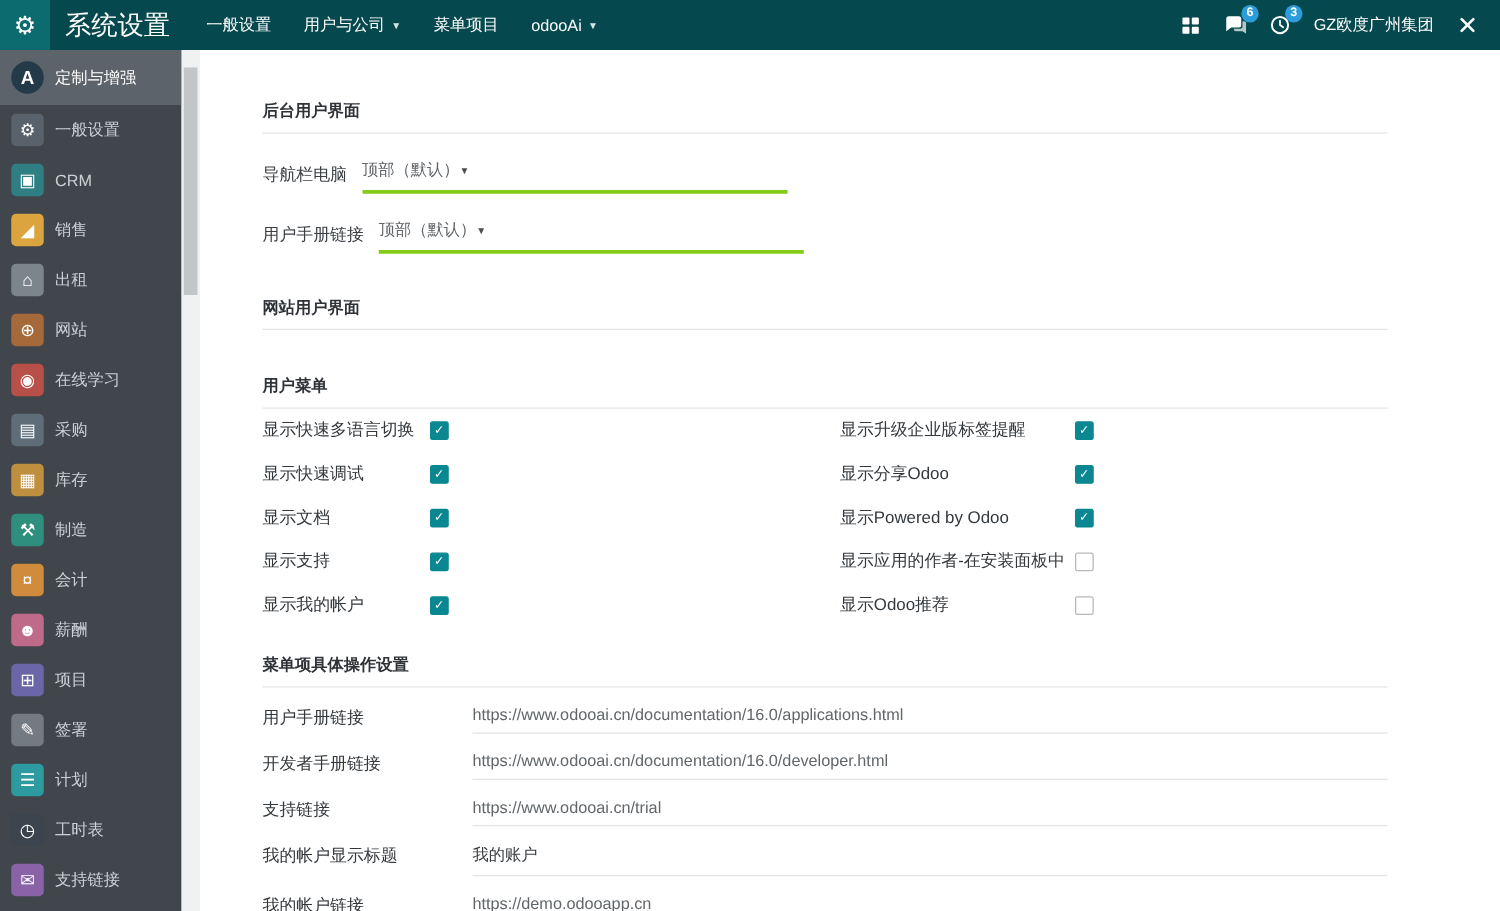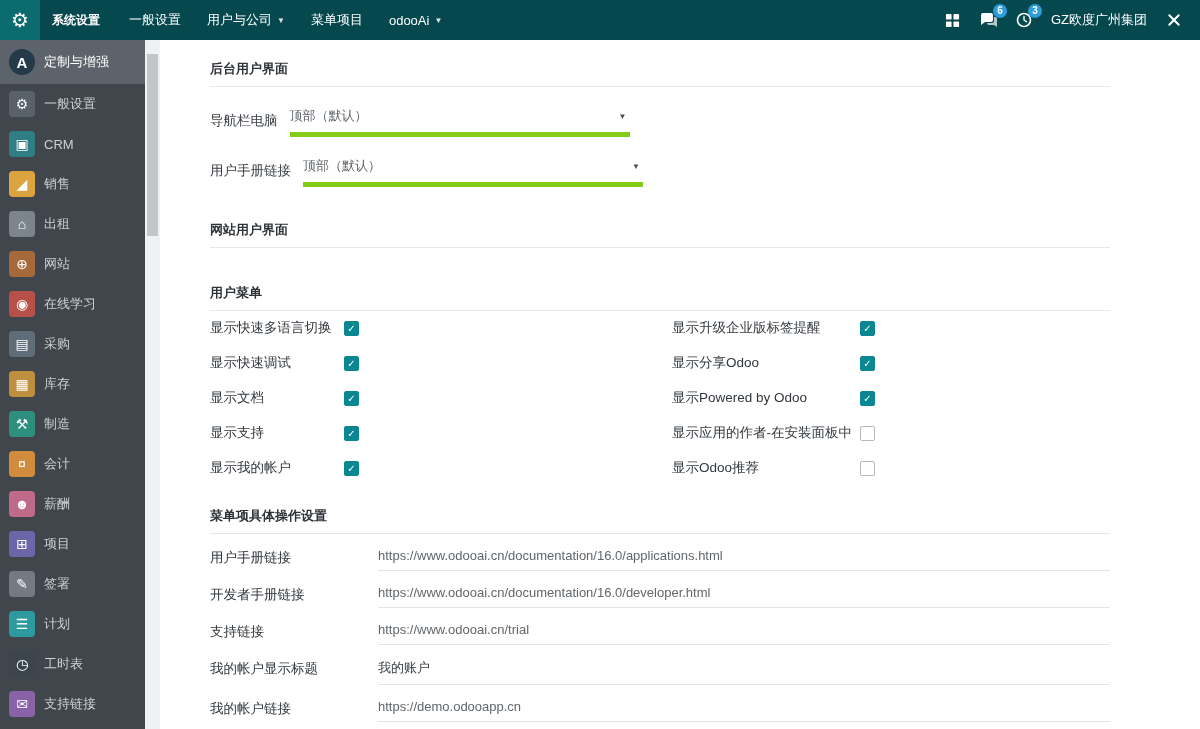--- a/index.html
+++ b/index.html
@@ -2,49 +2,49 @@
 <html><head>
 <meta charset="utf-8">
 <style>
   *{box-sizing:border-box;margin:0;padding:0}
   html,body{width:1200px;height:729px;overflow:hidden}
   body{font-family:"Liberation Sans","DejaVu Sans",sans-serif;background:#fff;color:#333}
 
   
   .topbar{position:fixed;top:0;left:0;right:0;height:40px;background:#05484d;display:flex;align-items:center;color:#fff;z-index:20}
   .app-tile{width:40px;height:40px;background:#0c6b6e;display:flex;align-items:center;justify-content:center;font-size:20px;cursor:pointer;flex:none}
-  .tb-title{font-size:12px;font-weight:700;padding:0 16px 0 12px;cursor:pointer;white-space:nowrap}
+  .tb-title{font-size:21px;font-weight:400;padding:0 16px 0 12px;cursor:pointer;white-space:nowrap}
   .tb-menu{display:flex;height:100%}
   .tb-menu .mi{display:flex;align-items:center;padding:0 13px;font-size:13px;cursor:pointer;white-space:nowrap}
   .caret{font-size:8px;margin-left:5px;opacity:.85}
   .tb-right{margin-left:auto;display:flex;align-items:center;gap:19px;padding-right:18px}
   .tb-ic{position:relative;display:flex;align-items:center;cursor:pointer}
   .badge{position:absolute;top:-8px;right:-10px;background:#2d9cdb;color:#fff;font-size:10px;line-height:14px;min-width:14px;text-align:center;border-radius:8px;padding:0 3px;font-weight:700}
   .tb-user{font-size:13px;cursor:pointer;white-space:nowrap}
 
   
   .sidebar{position:fixed;top:40px;left:0;bottom:0;width:145px;background:#40464b;overflow:hidden;z-index:10}
   .sb-item{height:40px;display:flex;align-items:center;gap:9px;padding:0 6px 0 9px;color:#ccd0d3;font-size:13px;cursor:pointer;white-space:nowrap}
   .sb-item.active{background:#5d636a;color:#fff;height:44px}
   .sb-ic{width:26px;height:26px;border-radius:4px;flex:none;display:flex;align-items:center;justify-content:center;color:#fff;font-size:14px;line-height:1}
   .sb-ic.circle{border-radius:50%;font-weight:700;font-size:15px}
 
   
   .scrollbar{position:fixed;left:145px;top:40px;bottom:0;width:15px;background:#f0f1f2;z-index:9}
   .scroll-thumb{position:absolute;left:2px;top:14px;width:11px;height:182px;background:#c2c6c9;cursor:pointer}
 
   
-  .content{position:fixed;left:160px;top:40px;right:0;bottom:0;background:#fff;overflow:hidden;padding:20px 90px 6px 50px}
+  .content{position:fixed;left:160px;top:40px;right:0;bottom:0;background:#fff;overflow:hidden;padding:40px 90px 6px 50px}
   .sec-title{font-size:13px;font-weight:700;color:#2f3338}
   hr.sep{border:none;border-top:1px solid #e4e6e8;margin:8px 0 0}
   .mt34{margin-top:34px}.mt36{margin-top:36px}.mt30{margin-top:30px}
 
   .dd-row{display:flex;align-items:center;margin-top:17px}
   .dd-label{font-size:13.5px;color:#3a3f44;margin-right:12px;white-space:nowrap}
-  .dd-field{width:340px;border-bottom:5px solid #84cc16;display:flex;align-items:center;justify-content:space-between;padding:3px 3px 7px 0;font-size:13px;color:#5f6468;cursor:pointer}
+  .dd-field{width:340px;border-bottom:3px solid #84cc16;display:flex;align-items:center;justify-content:flex-start;padding:3px 3px 7px 0;font-size:13px;color:#5f6468;cursor:pointer}
   .dd-caret{font-size:8px;color:#4a4f53}
 
   .cb-grid{display:flex;margin-top:8px}
   .cb-col{display:flex;flex-direction:column;gap:17px}
   .cb-col.left{width:462px}
   .cb-row{display:flex;align-items:center}
   .cb-label{font-size:13.5px;color:#33383d;white-space:nowrap}
   .cb-col.left .cb-label{width:134px}
   .cb-col.right .cb-label{width:188px}
   .cb{width:15px;height:15px;border:1px solid #b5b9bc;border-radius:2px;background:#fff;display:flex;align-items:center;justify-content:center;font-size:10px;font-weight:700;color:#fff;cursor:pointer;flex:none}

